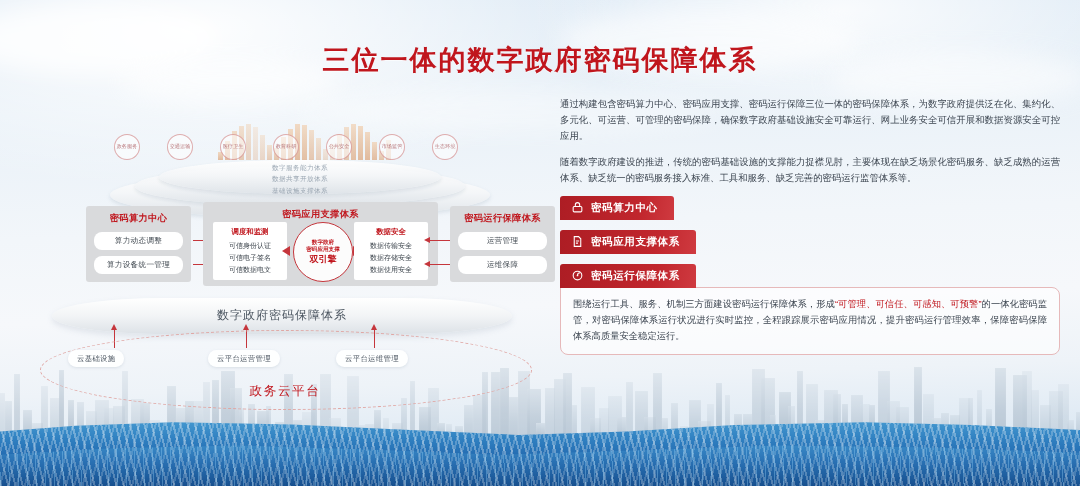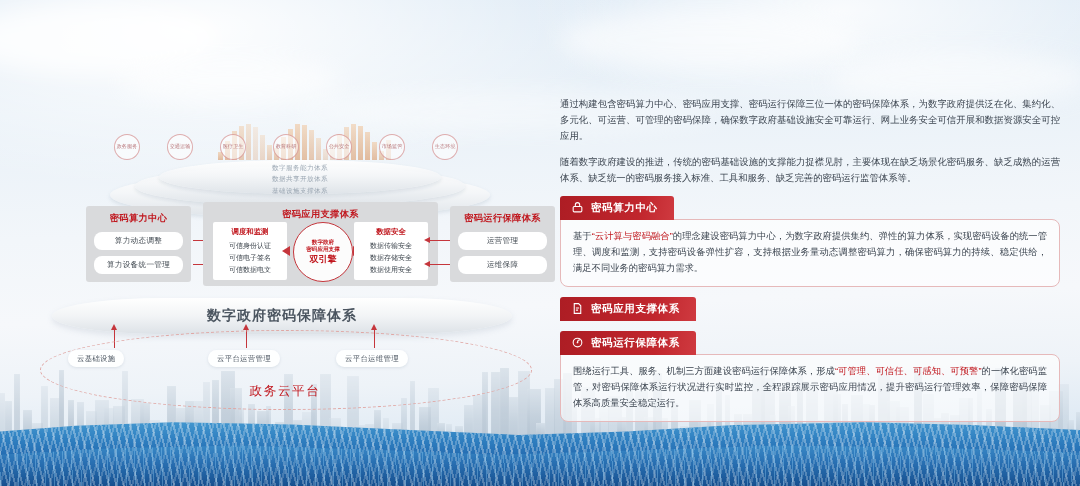--- a/index.html
+++ b/index.html
@@ -159,21 +159,21 @@
   .earrowL{left:79px;border-right:8px solid #c5363c;}
   .earrowR{left:150px;border-left:8px solid #c5363c;}
 
   .band{
     position:absolute;left:34px;top:180px;width:460px;height:36px;border-radius:50%/100%;
     background:linear-gradient(180deg,#ffffff 0%,#f2f4f6 50%,#dde2e7 100%);
     box-shadow:0 3px 6px rgba(120,140,160,.18);
   }
   .band-label{
     position:absolute;left:34px;top:189px;width:460px;text-align:center;
-    font-size:14px;font-weight:bold;color:#4b5560;letter-spacing:1px;
+    font-size:12px;font-weight:normal;color:#4b5560;letter-spacing:1px;
   }
 
   .ellipse{
     position:absolute;left:22px;top:212px;width:490px;height:78px;
     border:1.1px dashed #e0a7a4;border-radius:50%;
   }
   .cloudchip{
     position:absolute;top:232px;height:17px;padding:0 9px;
     background:rgba(255,255,255,.92);border-radius:9px;
     box-shadow:0 1px 3px rgba(130,150,170,.22);
@@ -332,38 +332,38 @@
         <i style="left: 1058px; width: 11px; height: 58px; opacity: 0.46;"></i>
         <i style="left: 1067px; width: 7px; height: 22px; opacity: 0.61;"></i>
         <i style="left: 1076px; width: 6px; height: 30px; opacity: 0.7;"></i>
       </div>
     <div class="waterline"></div>
     <div class="wave"></div>
     <div class="wave2"></div>
   </div>
 
 
+  <div class="page-title">三位一体的数字政府密码保障体系</div>
 
   <div class="right">
     <div class="intro">
       <p>通过构建包含密码算力中心、密码应用支撑、密码运行保障三位一体的密码保障体系，为数字政府提供泛在化、集约化、多元化、可运营、可管理的密码保障，确保数字政府基础设施安全可靠运行、网上业务安全可信开展和数据资源安全可控应用。</p>
       <p>随着数字政府建设的推进，传统的密码基础设施的支撑能力捉襟见肘，主要体现在缺乏场景化密码服务、缺乏成熟的运营体系、缺乏统一的密码服务接入标准、工具和服务、缺乏完善的密码运行监管体系等。</p>
     </div>
 
     <div class="sec">
       <div class="sec-head">
         <span class="gi">
           <svg viewBox="0 0 24 24" width="13" height="13" fill="none" stroke="#fff" stroke-width="2">
             <rect x="4" y="10" width="16" height="10" rx="2"></rect>
             <path d="M8 10V7a4 4 0 0 1 8 0v3"></path>
           </svg>
         </span>
         <span>密码算力中心</span>
       </div>
-      <div class="sec-body">基于<span class="hl">“云计算与密码融合”</span>的理念建设密码算力中心，为数字政府提供集约、弹性的算力体系，实现密码设备的统一管理、调度和监测，支持密码设备弹性扩容，支持根据业务量动态调整密码算力，确保密码算力的持续、稳定供给，满足不同业务的密码算力需求。</div>
     </div>
 
     <div class="sec">
       <div class="sec-head">
         <span class="gi">
           <svg viewBox="0 0 24 24" width="13" height="13" fill="none" stroke="#fff" stroke-width="2">
             <path d="M6 3h8l4 4v14H6z"></path>
             <path d="M9 11h6M9 15h4"></path>
           </svg>
         </span>

